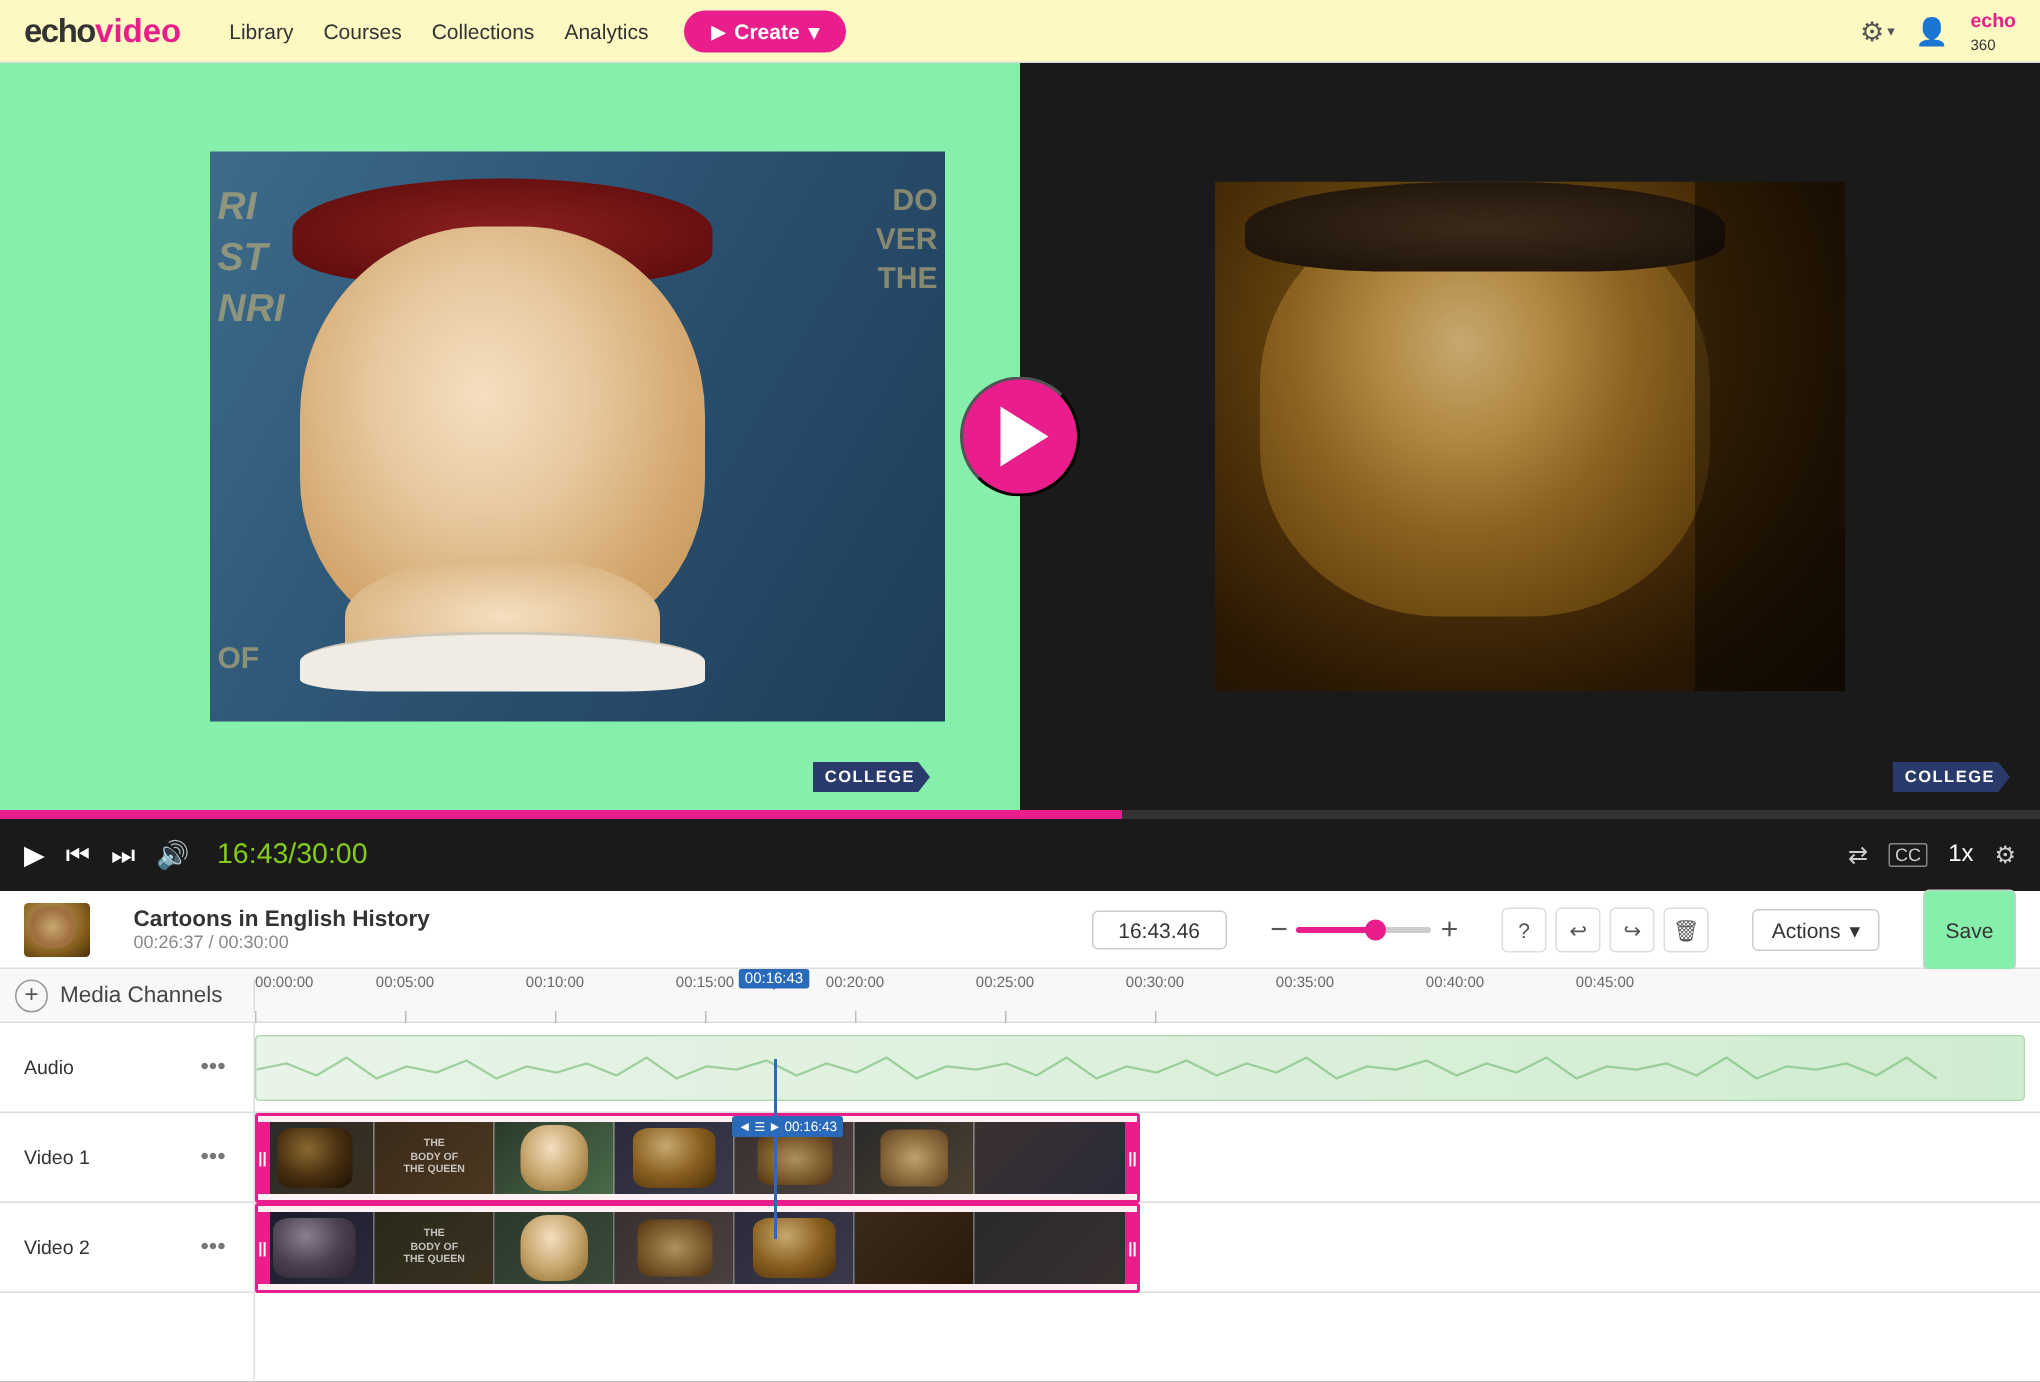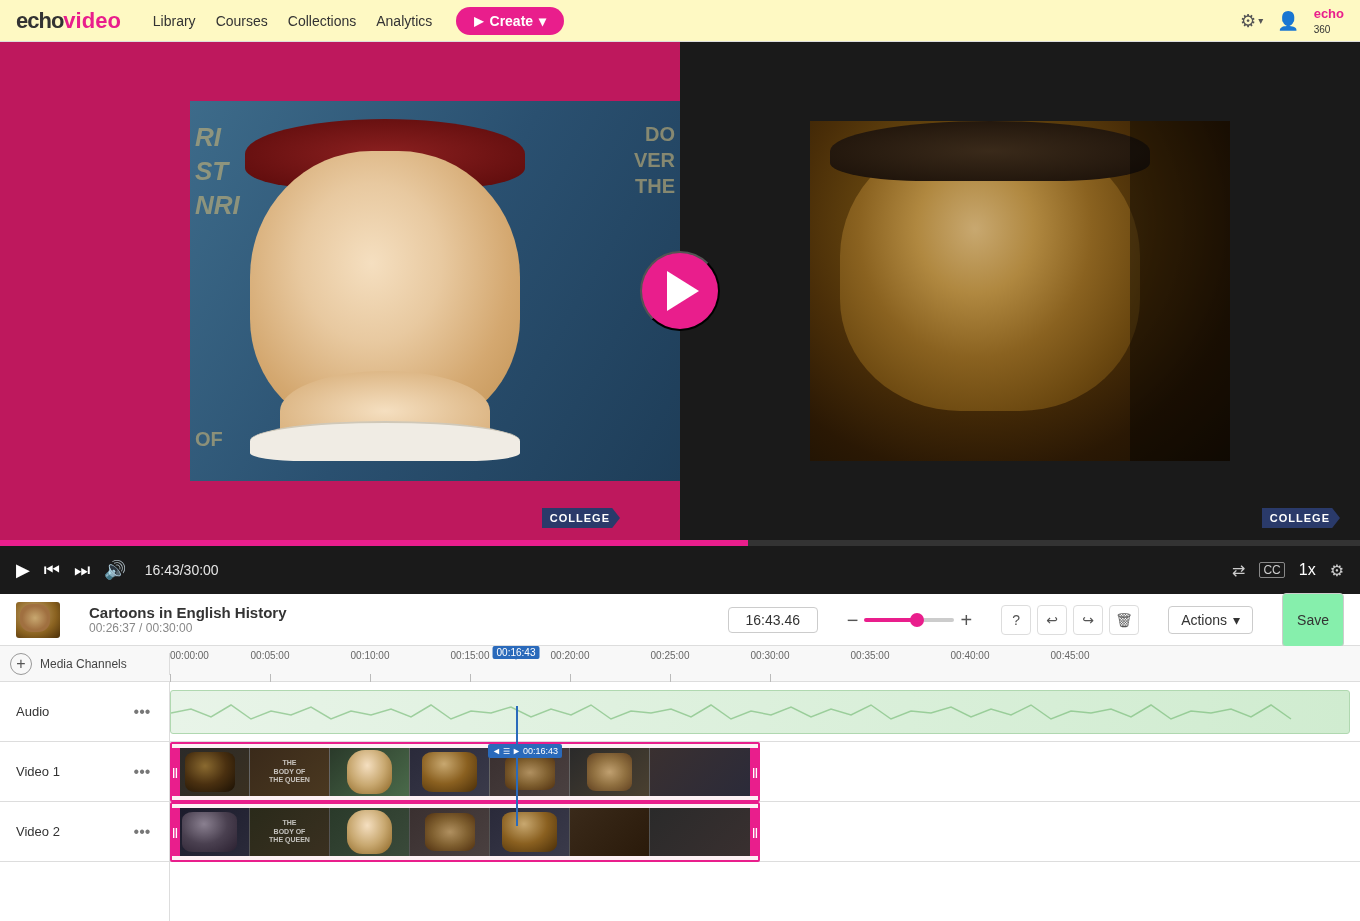--- a/index.html
+++ b/index.html
@@ -27,22 +27,22 @@
     }
     .echo360-logo { font-size: 13px; font-weight: 700; color: #e91e8c; }
 
     
     .video-area {
       background: #1a1a1a; height: 498px; display: flex; align-items: center;
       justify-content: center; position: relative; overflow: hidden;
     }
     .video-frames { display: flex; gap: 0; width: 100%; height: 100%; position: relative; }
     .video-frame-left {
-      width: 50%; height: 100%; background: #be185d;
-      display: flex; align-items: center; justify-content: flex-end; position: relative; overflow: hidden;
+      width: 50%; height: 100%; background: #86efac;
+      display: flex; align-items: center; justify-content: center; position: relative; overflow: hidden;
     }
     .video-frame-right {
       width: 50%; height: 100%; background: #1a1a1a;
       display: flex; align-items: center; justify-content: center; position: relative; overflow: hidden;
     }
 
     .play-btn-overlay {
       position: absolute; top: 50%; left: 50%; transform: translate(-50%, -50%);
       width: 80px; height: 80px; background: #e91e8c; border-radius: 50%;
       display: flex; align-items: center; justify-content: center; cursor: pointer; z-index: 10;
@@ -79,21 +79,21 @@
 
     
     .controls-bar {
       background: #1a1a1a; height: 48px; display: flex; align-items: center;
       padding: 0 16px; gap: 14px;
     }
     .ctrl-btn {
       background: none; border: none; color: #fff; font-size: 18px; cursor: pointer;
       display: flex; align-items: center;
     }
-    .time-display { color: #e5e5e5; font-size: 14px; margin-left: 4px; }
+    .time-display { color: #84cc16; font-size: 19px; margin-left: 4px; }
     .ctrl-right { margin-left: auto; display: flex; align-items: center; gap: 14px; }
     .ctrl-icon { color: #ccc; font-size: 16px; cursor: pointer; background: none; border: none; }
 
     
     .editor-area { background: #fff; height: 375px; display: flex; flex-direction: column; }
 
     .editor-header {
       display: flex; align-items: center; padding: 8px 16px; border-bottom: 1px solid #ddd;
       gap: 29px; height: 52px;
     }
@@ -148,21 +148,21 @@
     .timeline-container { flex: 1; display: flex; flex-direction: column; overflow: hidden; }
     .tracks-label-col {
       width: 170px; min-width: 170px; display: flex; align-items: center;
       padding: 0 10px; border-right: 1px solid #ddd;
     }
     .add-channel-btn {
       background: none; border: 1px solid #999; border-radius: 50%; width: 22px; height: 22px;
       font-size: 16px; cursor: pointer; color: #555; display: flex; align-items: center; justify-content: center;
       margin-right: 8px;
     }
-    .media-channels-label { font-size: 12px; color: #444; font-weight: 500; }
+    .media-channels-label { font-size: 15px; color: #444; font-weight: 500; }
 
     .tracks-area { flex: 1; display: flex; overflow: hidden; position: relative; }
     .track-labels { width: 170px; min-width: 170px; border-right: 1px solid #ddd; }
     .track-label {
       height: 60px; display: flex; align-items: center; padding: 0 16px;
       border-bottom: 1px solid #ddd; gap: 20px;
     }
     .track-name { font-size: 13px; color: #333; flex: 1; }
     .track-menu-btn {
       background: none; border: none; cursor: pointer; color: #777; font-size: 16px;

